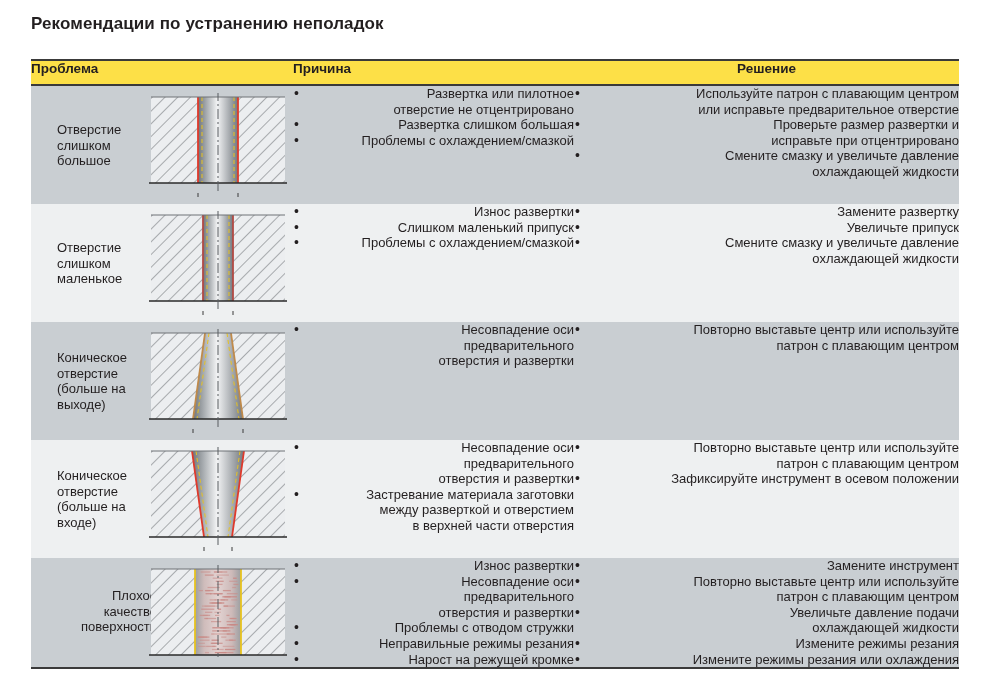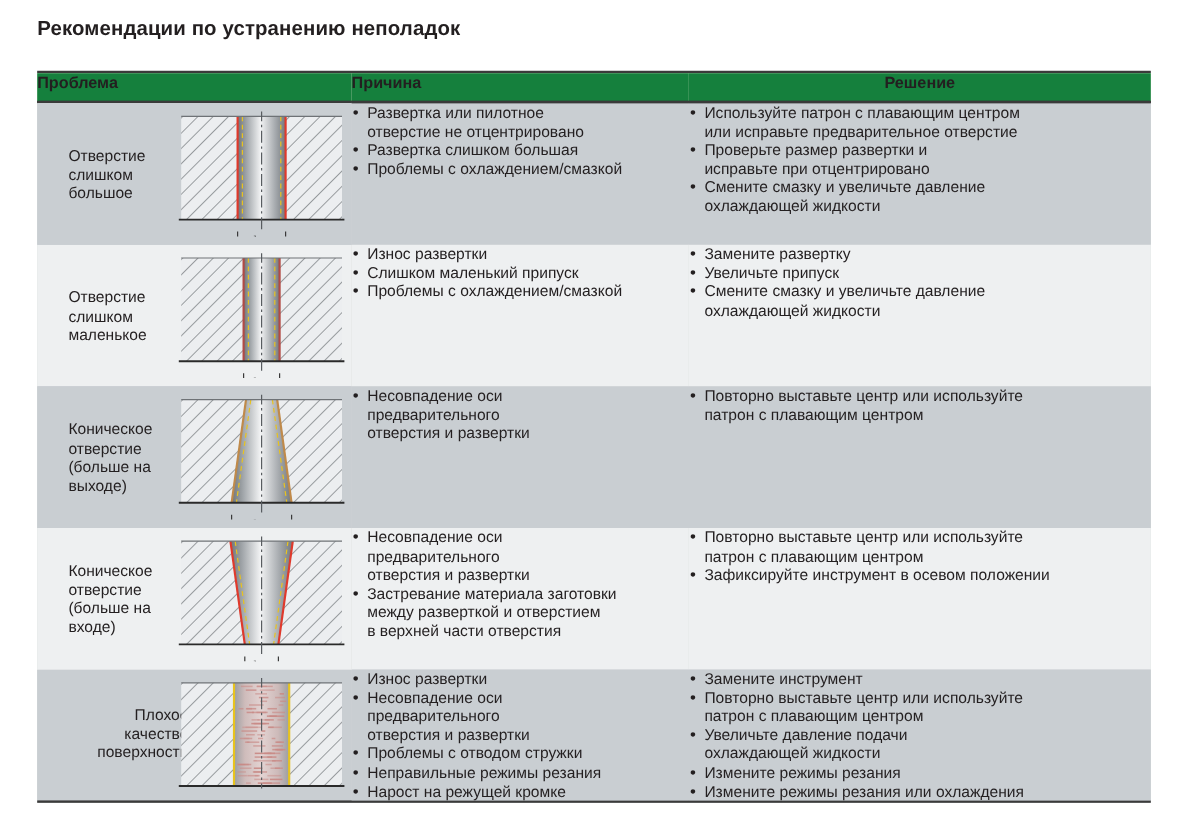--- a/index.html
+++ b/index.html
@@ -29,21 +29,21 @@
   table.tbl{border-collapse:collapse;width:928px;table-layout:fixed;}
   table.tbl td,table.tbl th{padding:0;vertical-align:top;}
 
   
   thead tr{background:#fbf6da;}
   thead th{
     height:23px;
     border-bottom:2px solid #3a3a3a;
     font-size:13.5px;font-weight:bold;
     color:#231f20;
-    background:#15803d;
+    background:#fde047;
   }
   th.h-problem{text-align:left;padding-left:14px;width:262px;}
   th.h-cause{text-align:left;width:281px;}
   th.h-solution{text-align:center;width:385px;}
 
   
   tbody tr.r-odd  td{background:#c9ced2;}
   tbody tr.r-even td{background:#eef0f1;}
 
   td.c-label{
@@ -65,20 +65,21 @@
 
   ul.bl{margin:0;padding:0;list-style:none;}
   ul.bl li{
     position:relative;
     padding-left:13px;
     font-size:13px;
     line-height:15.6px;
     color:#231f20;
     margin-bottom:0px;
     white-space:pre-line;
+    text-align:right;
   }
   ul.bl li:before{
     content:"\2022";
     position:absolute;left:1px;top:-1px;
     font-size:14px;line-height:16px;color:#231f20;
   }
 
   
   .fig{display:block;}
 </style>

